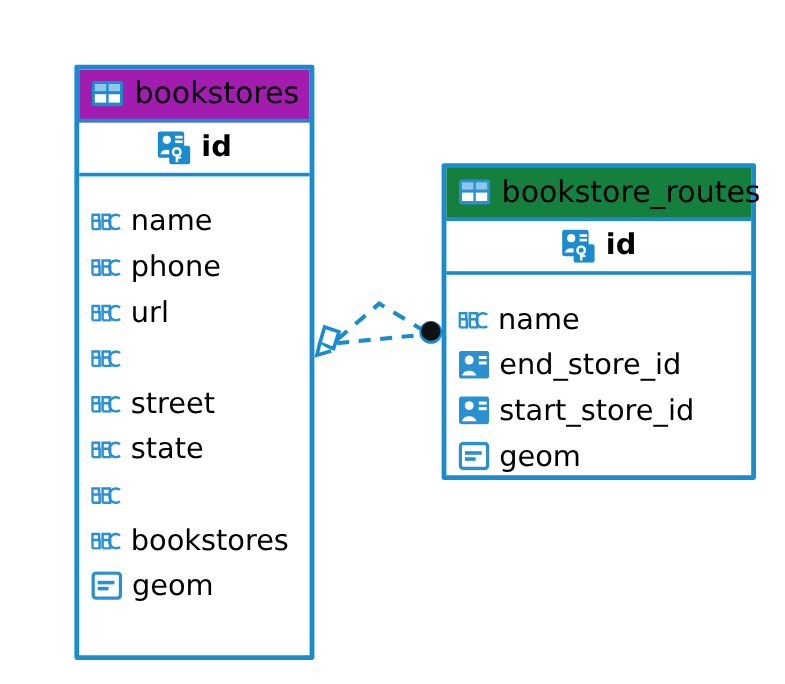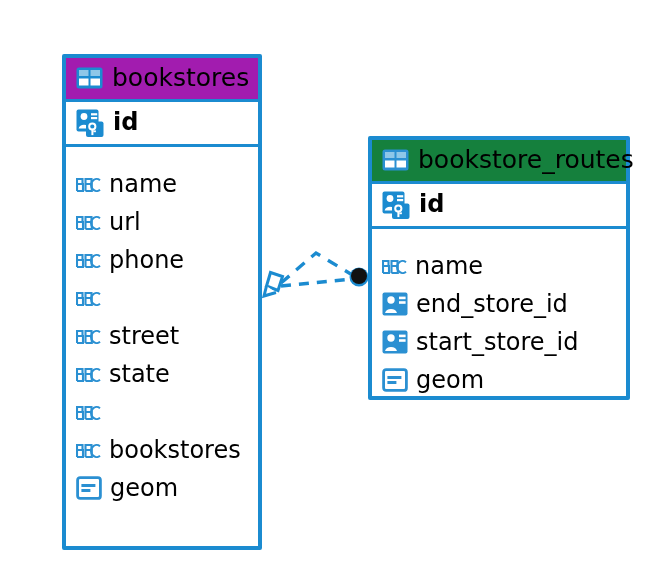--- a/index.html
+++ b/index.html
@@ -47,20 +47,21 @@
     white-space: nowrap;
   }
 
   .pk-row {
     display: flex;
     align-items: center;
     gap: 9px;
     box-sizing: border-box;
     padding: 6px 10px 7px 10px;
     border-bottom: 3px solid #1b8bd0;
+    justify-content: center;
   }
   .pk-label {
     font-size: 24px;
     line-height: 29px;
     font-weight: bold;
     color: #000000;
     white-space: nowrap;
   }
 
   .field-list {
@@ -168,32 +169,32 @@
       </div>
 
       <div class="field-row">
         <span>
           <svg class="icon icon-abc" viewBox="0 0 25 15" xmlns="http://www.w3.org/2000/svg">
             <path d="M1 14 L1 2 L6.5 2 L6.5 7 L1 7 M1 7 L7 7 L7 14 L1 14" fill="none" stroke="#2b90d2" stroke-width="2.1"></path>
             <path d="M9.5 14 L9.5 2 L15.5 2 L15.5 7 L9.5 7 M9.5 7 L15.8 7 L15.8 14 L9.5 14" fill="none" stroke="#2b90d2" stroke-width="2.1"></path>
             <path d="M24 3.2 A 5.6 6 0 1 0 24 12.8" fill="none" stroke="#2b90d2" stroke-width="2.1"></path>
           </svg>
         </span>
+        <span class="field-label">phone</span>
+      </div>
+
+      <div class="field-row">
+        <span>
+          <svg class="icon icon-abc" viewBox="0 0 25 15" xmlns="http://www.w3.org/2000/svg">
+            <path d="M1 14 L1 2 L6.5 2 L6.5 7 L1 7 M1 7 L7 7 L7 14 L1 14" fill="none" stroke="#2b90d2" stroke-width="2.1"></path>
+            <path d="M9.5 14 L9.5 2 L15.5 2 L15.5 7 L9.5 7 M9.5 7 L15.8 7 L15.8 14 L9.5 14" fill="none" stroke="#2b90d2" stroke-width="2.1"></path>
+            <path d="M24 3.2 A 5.6 6 0 1 0 24 12.8" fill="none" stroke="#2b90d2" stroke-width="2.1"></path>
+          </svg>
+        </span>
         <span class="field-label">url</span>
-      </div>
-
-      <div class="field-row">
-        <span>
-          <svg class="icon icon-abc" viewBox="0 0 25 15" xmlns="http://www.w3.org/2000/svg">
-            <path d="M1 14 L1 2 L6.5 2 L6.5 7 L1 7 M1 7 L7 7 L7 14 L1 14" fill="none" stroke="#2b90d2" stroke-width="2.1"></path>
-            <path d="M9.5 14 L9.5 2 L15.5 2 L15.5 7 L9.5 7 M9.5 7 L15.8 7 L15.8 14 L9.5 14" fill="none" stroke="#2b90d2" stroke-width="2.1"></path>
-            <path d="M24 3.2 A 5.6 6 0 1 0 24 12.8" fill="none" stroke="#2b90d2" stroke-width="2.1"></path>
-          </svg>
-        </span>
-        <span class="field-label">phone</span>
       </div>
 
       <div class="field-row">
         <span>
           <svg class="icon icon-abc" viewBox="0 0 25 15" xmlns="http://www.w3.org/2000/svg">
             <path d="M1 14 L1 2 L6.5 2 L6.5 7 L1 7 M1 7 L7 7 L7 14 L1 14" fill="none" stroke="#2b90d2" stroke-width="2.1"></path>
             <path d="M9.5 14 L9.5 2 L15.5 2 L15.5 7 L9.5 7 M9.5 7 L15.8 7 L15.8 14 L9.5 14" fill="none" stroke="#2b90d2" stroke-width="2.1"></path>
             <path d="M24 3.2 A 5.6 6 0 1 0 24 12.8" fill="none" stroke="#2b90d2" stroke-width="2.1"></path>
           </svg>
         </span>

